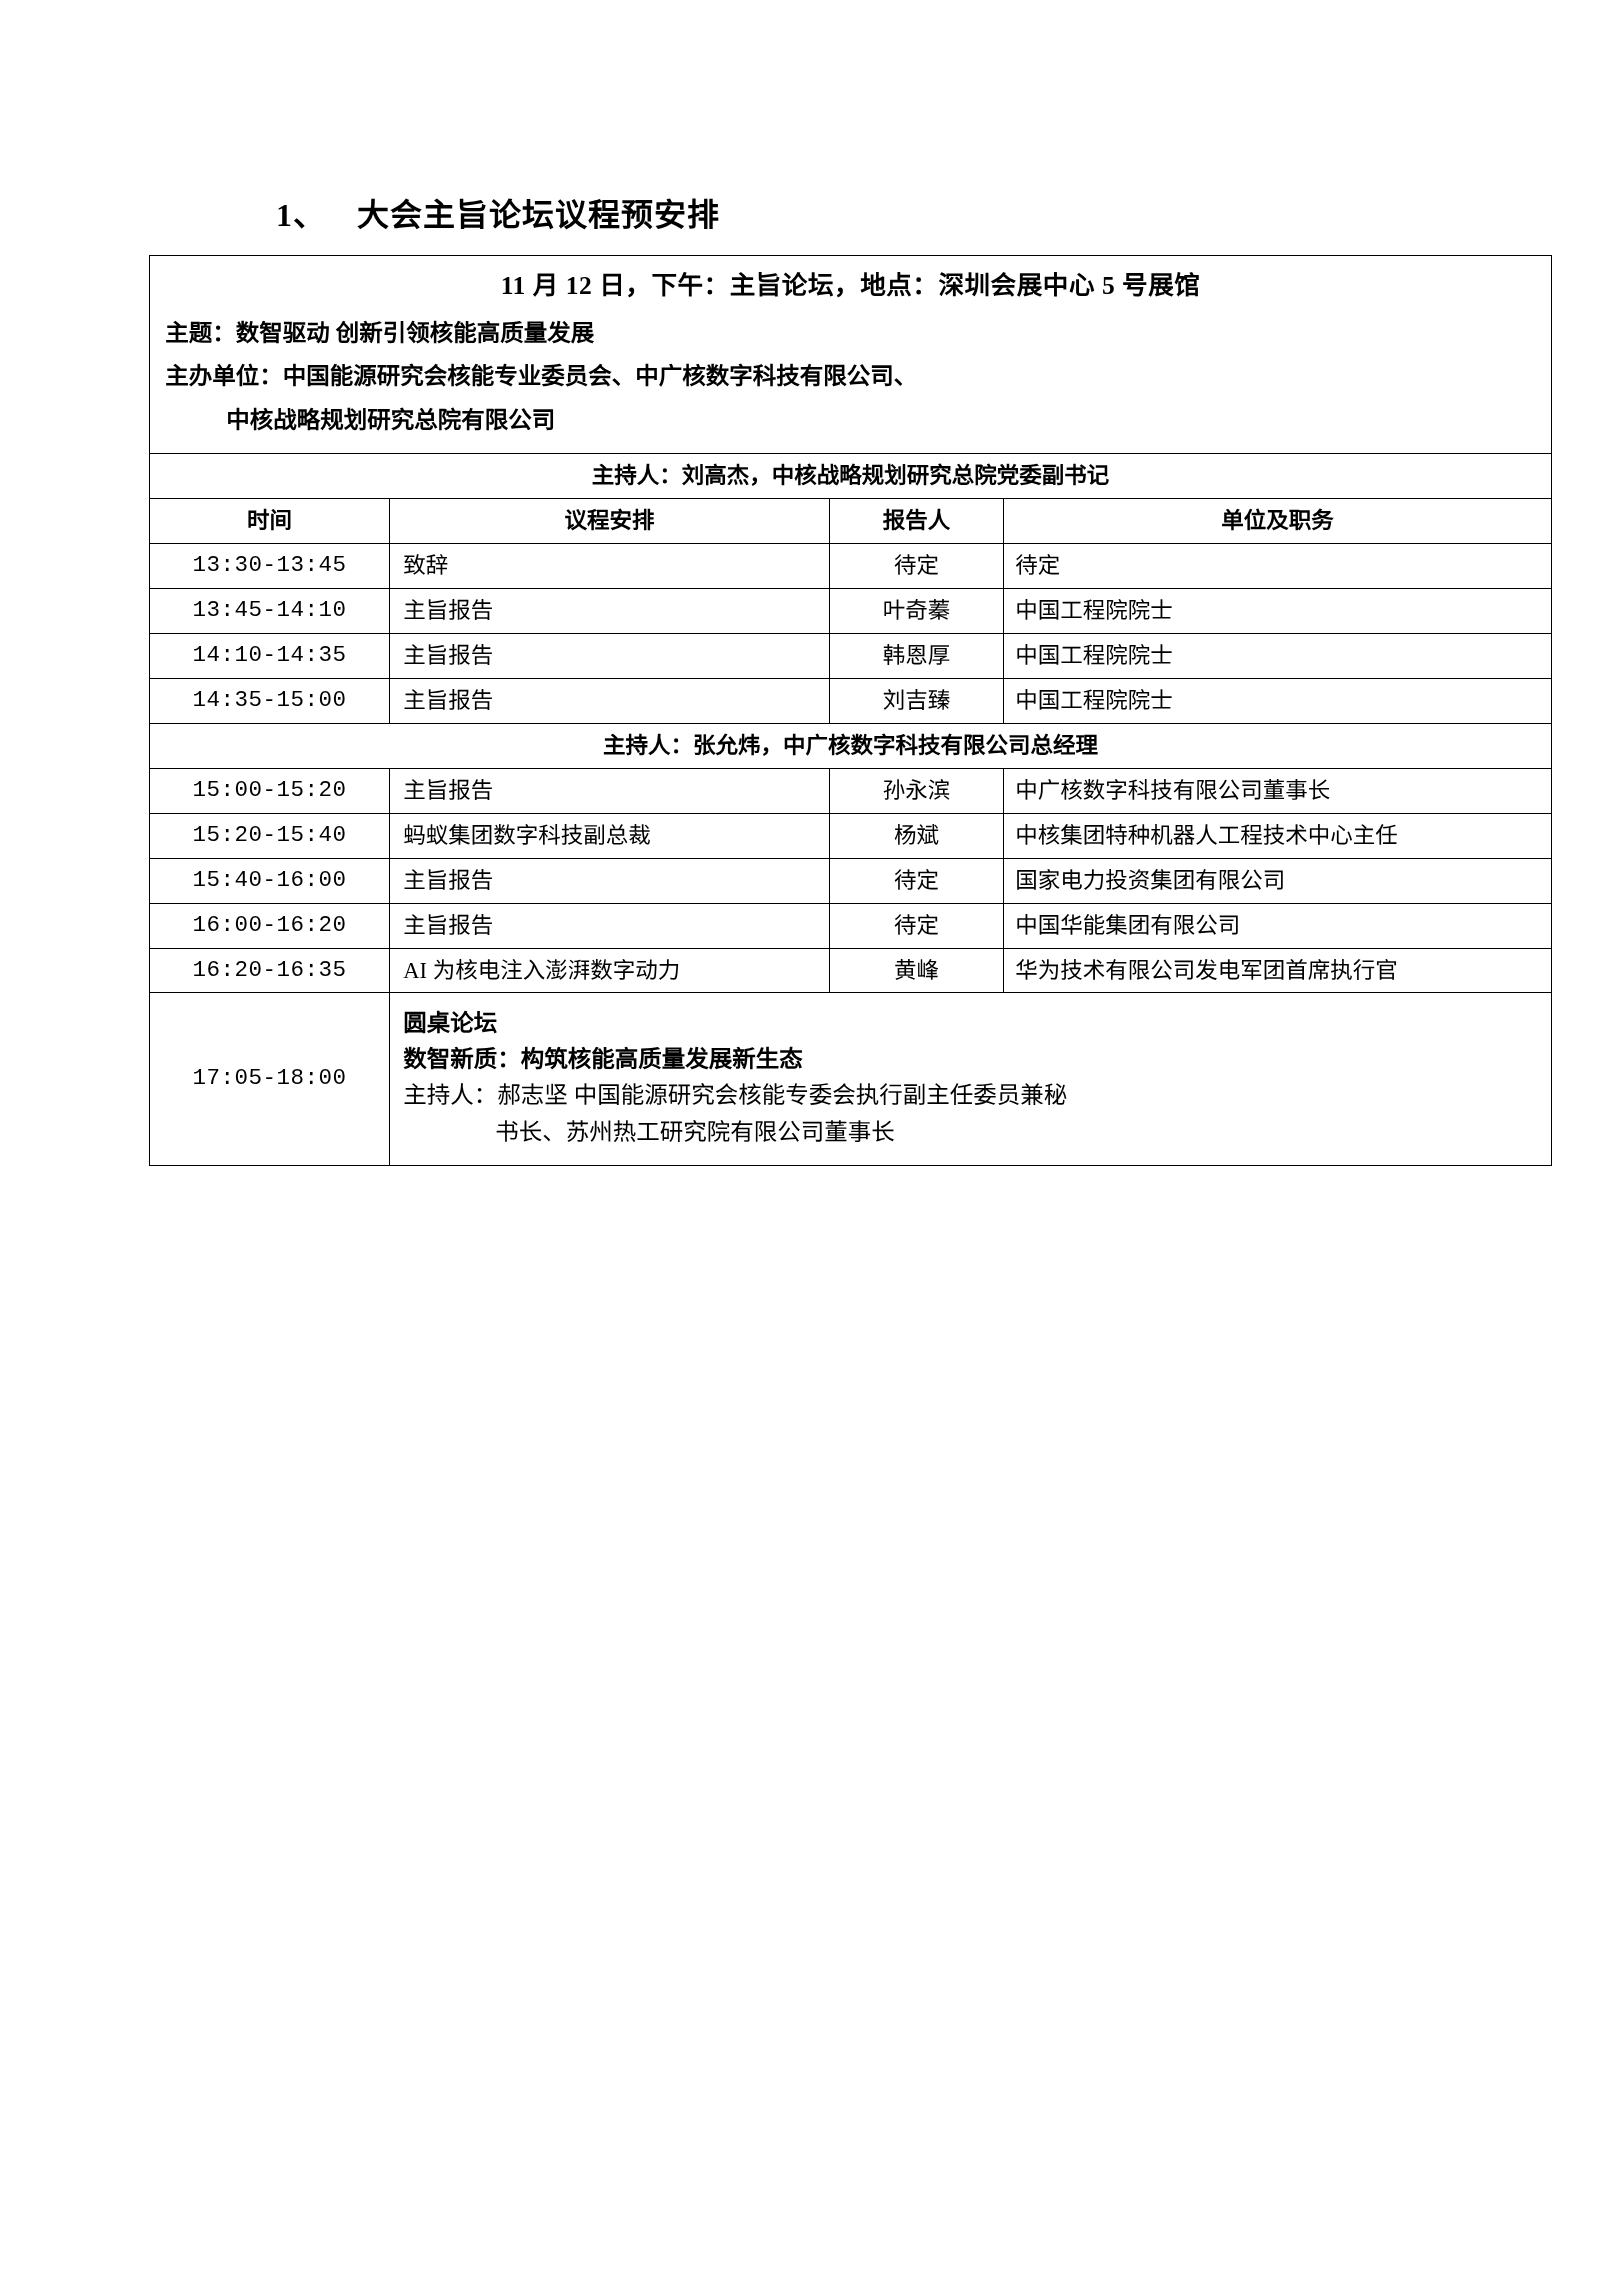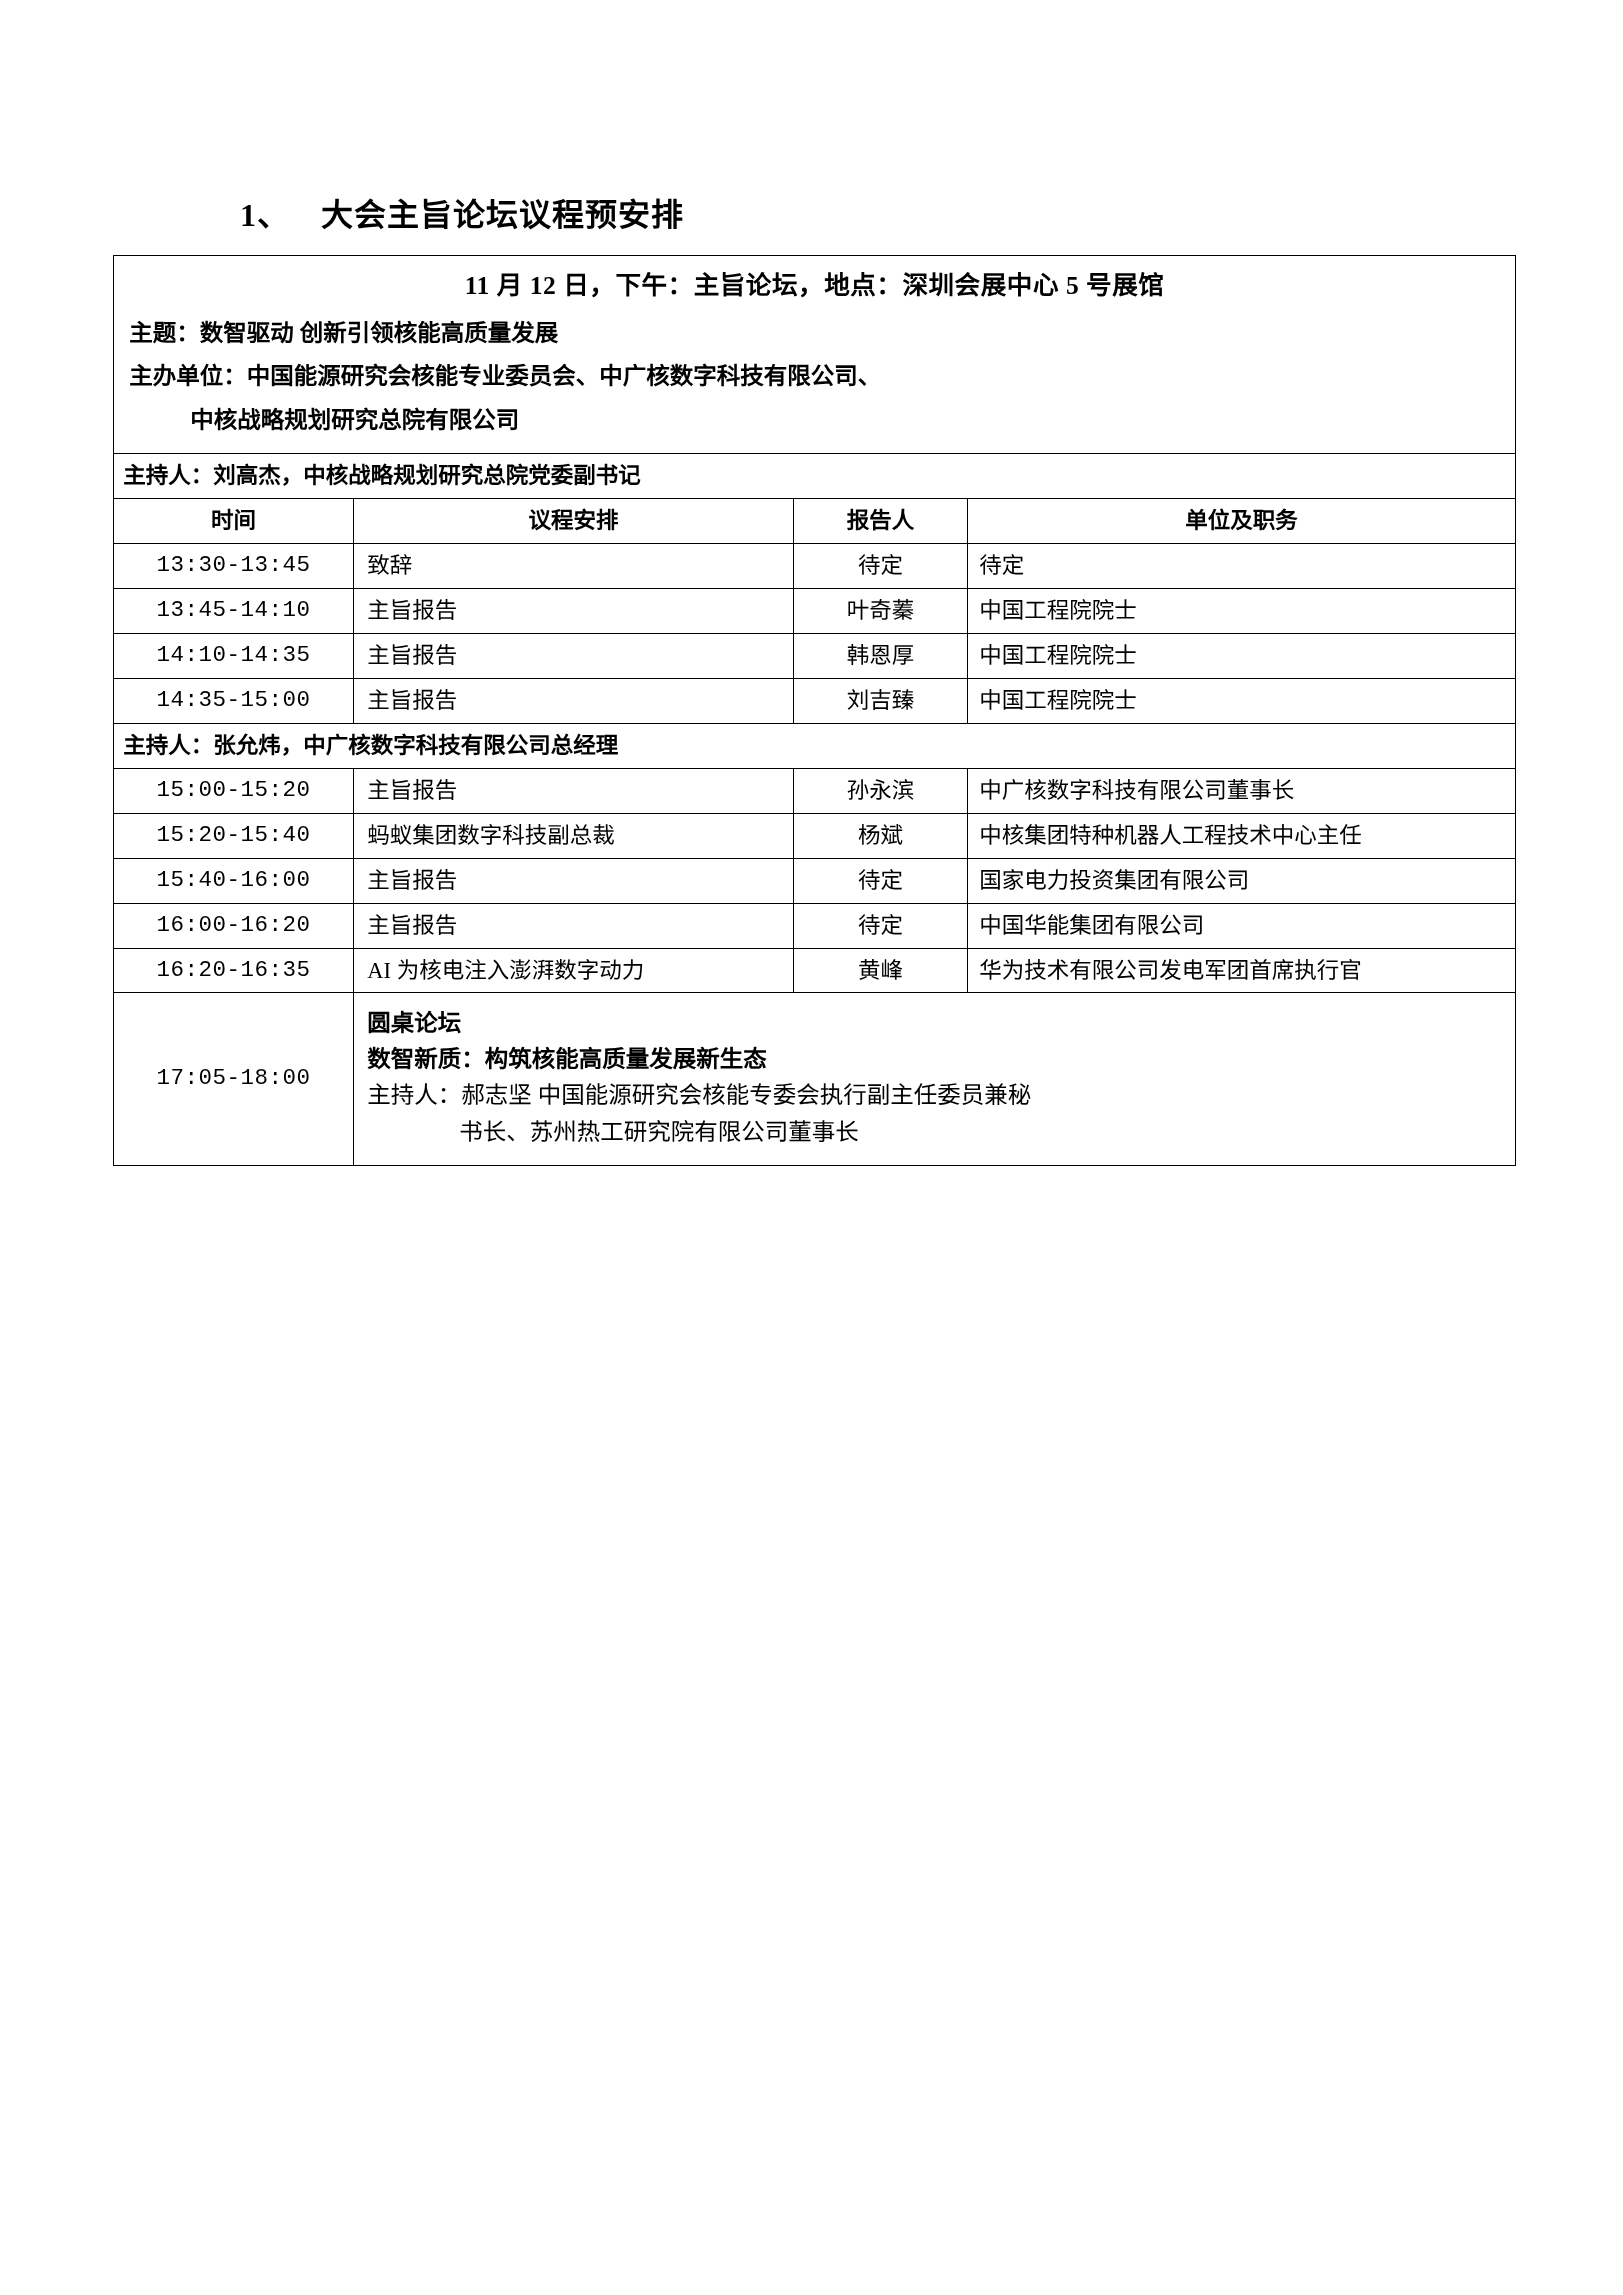--- a/index.html
+++ b/index.html
@@ -13,20 +13,21 @@
     font-family: "Liberation Serif", "DejaVu Serif", serif;
     color: #000000;
     -webkit-font-smoothing: antialiased;
   }
   .page {
     position: relative;
     width: 1356px;
     height: 2295px;
     box-sizing: border-box;
     padding: 0;
+    margin-left: 36px;
   }
   .doc-title {
     position: absolute;
     left: 240px;
     top: 189px;
     font-size: 32px;
     font-weight: 700;
     letter-spacing: 1px;
     white-space: nowrap;
   }
@@ -63,20 +64,21 @@
   .header-line {
     font-size: 23.5px;
     font-weight: 700;
     margin-bottom: 8.2px;
   }
   .header-line.indent {
     padding-left: 61px;
     margin-bottom: 2px;
   }
   .host-row td {
+    text-align: center;
     font-weight: 700;
     font-size: 23.5px;
     padding: 9.2px 9.2px;
   }
   .col-head td {
     text-align: center;
     font-weight: 700;
     font-size: 23.5px;
     padding: 9.2px 5.1px;
   }

